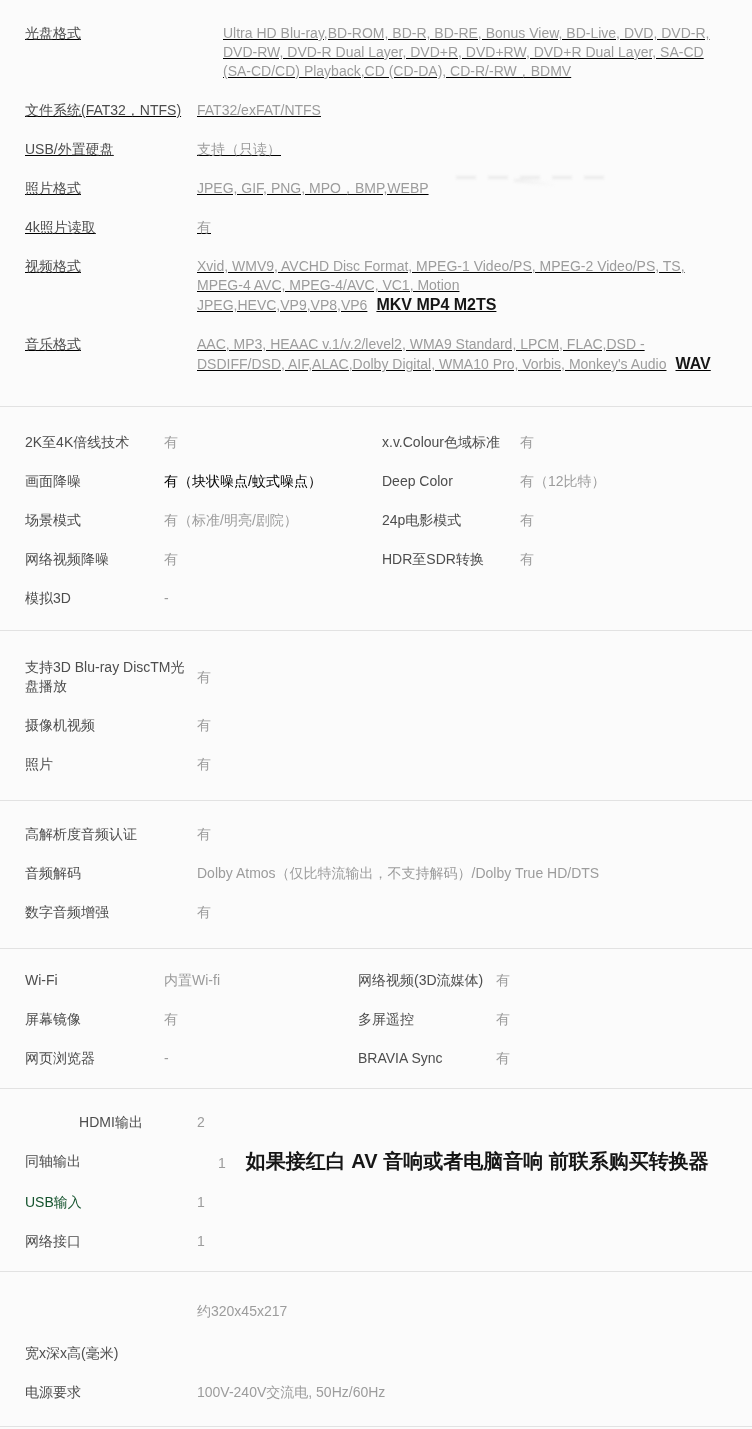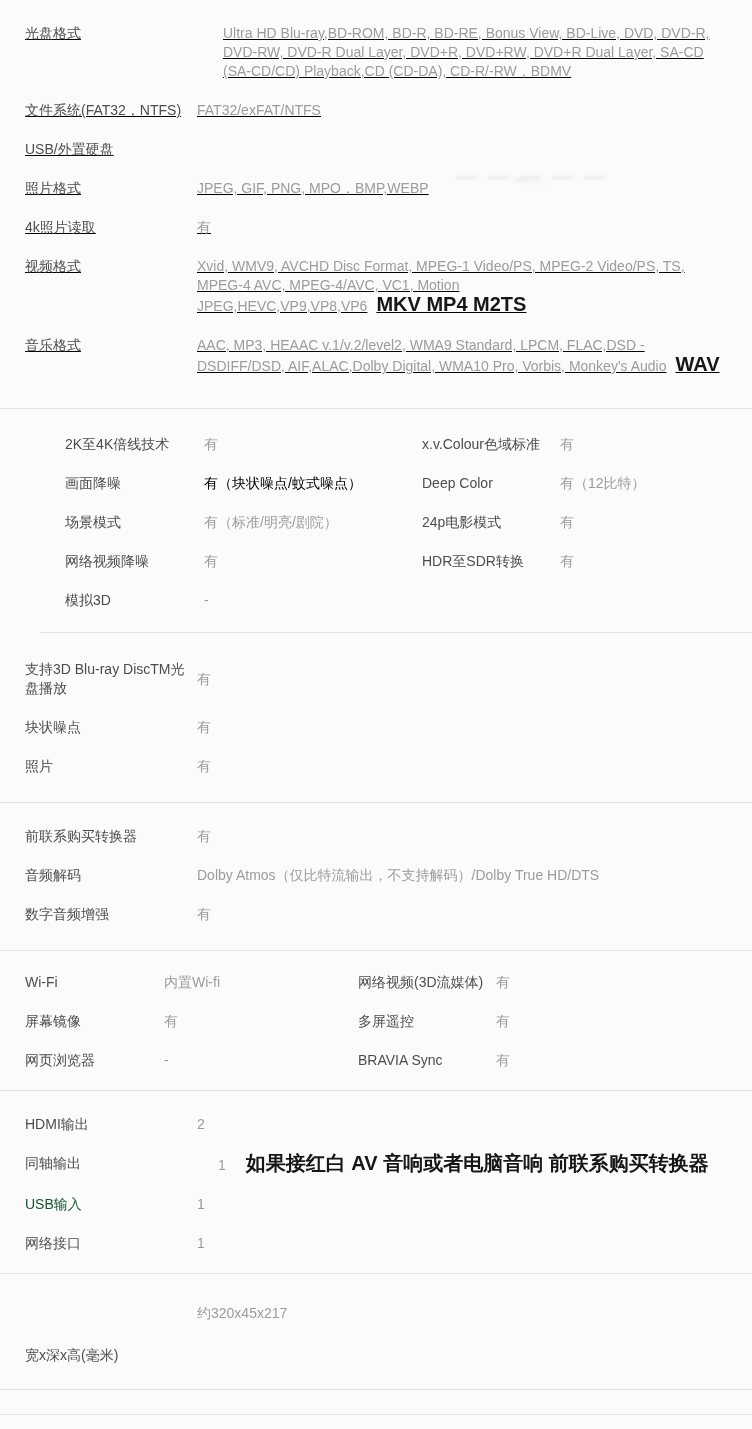--- a/index.html
+++ b/index.html
@@ -45,21 +45,21 @@
   .col-left{flex:none;width:333px;}
   .col-right{flex:1;}
   .col-left .label{width:139px;}
   .col-right .label{width:138px;}
   .sec-enhance .col-right{padding-left:24px;}
   .sec-network .col-right .row:nth-child(2){margin-top:11px;}
   .sec-3d .row:first-child{align-items:center;}
   .note-inline{
     font-weight:bold;
     color:#161616;
-    font-size:20px;
+    font-size:16px;
     margin-left:9px;
     white-space:nowrap;
   }
   .note-large{
     font-weight:bold;
     color:#161616;
     font-size:20px;
     margin-left:20px;
     line-height:19px;
     white-space:nowrap;
@@ -97,39 +97,40 @@
         <div class="row">
           <span class="label" style="color: rgb(77, 77, 77);">光盘格式</span>
           <span class="value" style="color: rgb(156, 156, 156); margin-left: 26px;"><span>Ultra HD Blu-ray,BD-ROM, BD-R, BD-RE, Bonus View, BD-Live, DVD, DVD-R, DVD-RW, DVD-R Dual Layer, DVD+R, DVD+RW, DVD+R Dual Layer, SA-CD (SA-CD/CD) Playback,CD (CD-DA), CD-R/-RW，BDMV</span></span>
         </div>
         <div class="row">
           <span class="label" style="color: rgb(77, 77, 77);">文件系统(FAT32，NTFS)</span>
           <span class="value" style="color: rgb(156, 156, 156);"><span>FAT32/exFAT/NTFS</span></span>
         </div>
         <div class="row">
           <span class="label" style="color: rgb(77, 77, 77);">USB/外置硬盘</span>
+          <span class="value" style="color: rgb(156, 156, 156);"><span>支持（只读）</span></span>
         </div>
         <div class="row">
           <span class="label" style="color: rgb(77, 77, 77);">照片格式</span>
           <span class="value" style="color: rgb(156, 156, 156);"><span>JPEG, GIF, PNG, MPO，BMP,WEBP</span></span>
         </div>
         <div class="row">
           <span class="label" style="color: rgb(77, 77, 77);">4k照片读取</span>
           <span class="value" style="color: rgb(156, 156, 156);"><span>有</span></span>
         </div>
         <div class="row">
           <span class="label" style="color: rgb(77, 77, 77);">视频格式</span>
           <span class="value" style="color: rgb(156, 156, 156);"><span>Xvid, WMV9, AVCHD Disc Format, MPEG-1 Video/PS, MPEG-2 Video/PS, TS, MPEG-4 AVC, MPEG-4/AVC, VC1, Motion JPEG,HEVC,VP9,VP8,VP6</span><b class="note-inline" style="color: rgb(22, 22, 22);">MKV MP4 M2TS</b></span>
         </div>
         <div class="row">
           <span class="label" style="color: rgb(77, 77, 77);">音乐格式</span>
           <span class="value" style="color: rgb(156, 156, 156);"><span>AAC, MP3, HEAAC v.1/v.2/level2, WMA9 Standard, LPCM, FLAC,DSD - DSDIFF/DSD, AIF,ALAC,Dolby Digital, WMA10 Pro, Vorbis, Monkey's Audio</span><b class="note-inline" style="color: rgb(22, 22, 22);">WAV</b></span>
         </div>
       </div>
-      <div class="section sec-enhance" style="border-bottom-color: rgb(226, 226, 226); margin-left: 40px;">
+      <div class="section sec-enhance" style="border-bottom-color: rgb(226, 226, 226);">
         <div class="cols">
           <div class="col col-left">
             <div class="row">
               <span class="label" style="color: rgb(77, 77, 77);">2K至4K倍线技术</span>
               <span class="value" style="color: rgb(156, 156, 156);"><span>有</span></span>
             </div>
             <div class="row">
               <span class="label" style="color: rgb(77, 77, 77);">画面降噪</span>
               <span class="value" style="color: #000000;"><span>有（块状噪点/蚊式噪点）</span></span>
             </div>
@@ -165,31 +166,31 @@
             </div>
           </div>
         </div>
       </div>
       <div class="section sec-3d" style="border-bottom-color: rgb(226, 226, 226);">
         <div class="row">
           <span class="label" style="color: rgb(77, 77, 77);">支持3D Blu-ray DiscTM光盘播放</span>
           <span class="value" style="color: rgb(156, 156, 156);"><span>有</span></span>
         </div>
         <div class="row">
-          <span class="label" style="color: rgb(77, 77, 77);">块状噪点</span>
+          <span class="label" style="color: rgb(77, 77, 77);">摄像机视频</span>
           <span class="value" style="color: rgb(156, 156, 156);"><span>有</span></span>
         </div>
         <div class="row">
           <span class="label" style="color: rgb(77, 77, 77);">照片</span>
           <span class="value" style="color: rgb(156, 156, 156);"><span>有</span></span>
         </div>
       </div>
       <div class="section sec-audio" style="border-bottom-color: rgb(226, 226, 226);">
         <div class="row">
-          <span class="label" style="color: rgb(77, 77, 77);">前联系购买转换器</span>
+          <span class="label" style="color: rgb(77, 77, 77);">高解析度音频认证</span>
           <span class="value" style="color: rgb(156, 156, 156);"><span>有</span></span>
         </div>
         <div class="row">
           <span class="label" style="color: rgb(77, 77, 77);">音频解码</span>
           <span class="value" style="color: rgb(156, 156, 156);"><span>Dolby Atmos（仅比特流输出，不支持解码）/Dolby True HD/DTS</span></span>
         </div>
         <div class="row">
           <span class="label" style="color: rgb(77, 77, 77);">数字音频增强</span>
           <span class="value" style="color: rgb(156, 156, 156);"><span>有</span></span>
         </div>
@@ -221,40 +222,44 @@
             </div>
             <div class="row">
               <span class="label" style="color: rgb(77, 77, 77);">BRAVIA Sync</span>
               <span class="value" style="color: rgb(156, 156, 156);"><span>有</span></span>
             </div>
           </div>
         </div>
       </div>
       <div class="section sec-io" style="border-bottom-color: rgb(226, 226, 226);">
         <div class="row">
-          <span class="label" style="color: rgb(77, 77, 77);">HDMI输出</span>
+          <span class="label" style="color: rgb(77, 77, 77); text-align: center;">HDMI输出</span>
           <span class="value" style="color: rgb(156, 156, 156);"><span>2</span></span>
         </div>
         <div class="row">
           <span class="label" style="color: rgb(77, 77, 77);">同轴输出</span>
           <span class="value" style="color: rgb(156, 156, 156); margin-left: 21px;"><span>1</span><b class="note-large" style="color: rgb(22, 22, 22);">如果接红白 AV 音响或者电脑音响 前联系购买转换器</b></span>
         </div>
         <div class="row">
           <span class="label" style="color: #14532d;">USB输入</span>
           <span class="value" style="color: rgb(156, 156, 156);"><span>1</span></span>
         </div>
         <div class="row">
           <span class="label" style="color: rgb(77, 77, 77);">网络接口</span>
           <span class="value" style="color: rgb(156, 156, 156);"><span>1</span></span>
         </div>
       </div>
       <div class="section sec-physical" style="border-bottom-color: rgb(226, 226, 226);">
         <div class="row">
           <span class="label" style="color: rgb(77, 77, 77); margin-top: 42px;">宽x深x高(毫米)</span>
           <span class="value" style="color: rgb(156, 156, 156);"><span>约320x45x217</span></span>
+        </div>
+        <div class="row">
+          <span class="label" style="color: rgb(77, 77, 77);">电源要求</span>
+          <span class="value" style="color: rgb(156, 156, 156);"><span>100V-240V交流电, 50Hz/60Hz</span></span>
         </div>
       </div>
     </div>
   <div class="footnote-wrap">
     
   </div>
   <div class="smudge"></div>
 </div>
 
 </body></html>

